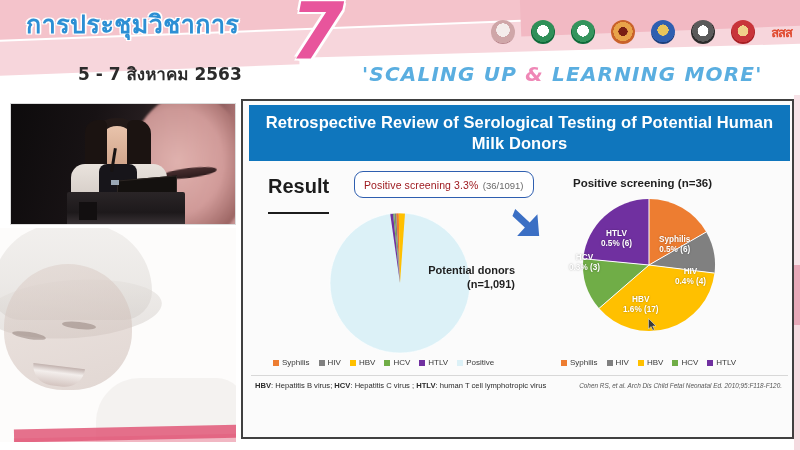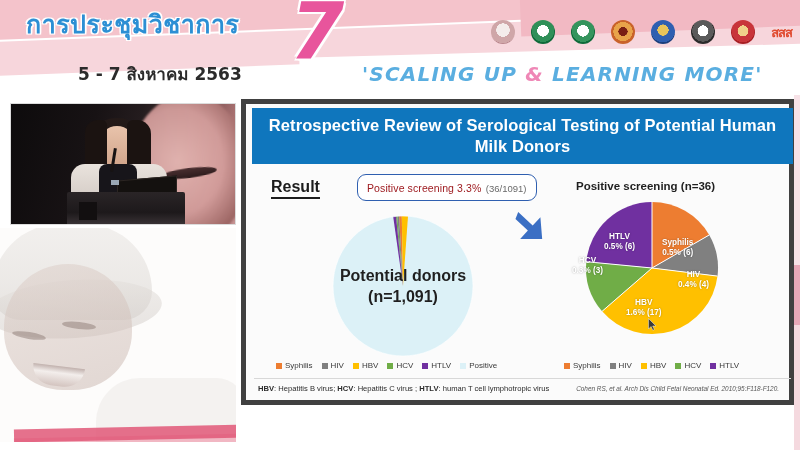--- a/index.html
+++ b/index.html
@@ -177,52 +177,52 @@
     position: absolute; left: 14px; bottom: 2px; width: 230px; height: 13px;
     background: #e05878; opacity: .85; transform: rotate(-1.2deg);
   }
   .baby-pinkbar2 {
     position: absolute; left: 14px; bottom: -8px; width: 230px; height: 14px;
     background: #f0a8b8; opacity: .8; transform: rotate(-1.2deg);
   }
 
   
   .slide {
-    position: absolute; left: 241px; top: 99px; width: 553px; height: 306px;
-    background: #fbfbfb; border: 5px solid #404040;
+    position: absolute; left: 241px; top: 99px; width: 553px; height: 340px;
+    background: #fbfbfb; border: 2px solid #404040;
   }
   .slide-title {
     position: absolute; left: 6px; top: 4px; width: 541px; height: 56px;
     background: #0f76bd;
     color: #ffffff; font-weight: bold; font-size: 16.5px; line-height: 1.28;
     text-align: center; padding-top: 7px; letter-spacing: .1px;
   }
   .result-label {
     position: absolute; left: 25px; top: 74px;
-    font-size: 16px; font-weight: bold; color: #1c1c1c;
-    border-bottom: 2px solid #1c1c1c; padding-bottom: 1px;
+    font-size: 20px; font-weight: bold; color: #1c1c1c;
+    border-bottom: 2px solid #1c1c1c; padding-bottom: 14px;
   }
   .callout {
     position: absolute; left: 111px; top: 70px;
     border: 1.6px solid #2f5fb0; border-radius: 9px;
     background: #ffffff; padding: 3px 9px 4px 9px; white-space: nowrap;
   }
   .callout .pct { font-size: 10.5px; font-weight: normal; color: #9e1b20; letter-spacing: .1px; }
   .callout .frac { font-size: 9.5px; color: #6a6a6a; }
 
   .big-arrow {
     position: absolute; left: 261px; top: 96px; width: 54px; height: 54px;
     color: #3b6fc4;
   }
 
   
   .pie-left-wrap { position: absolute; left: 42px; top: 104px; width: 230px; height: 150px; }
   .pie-left-center {
-    position: absolute; left: 0; top: 58px; width: 230px; text-align: center;
-    font-size: 16px; font-weight: bold; color: #1f1f1f; line-height: 1.3;
+    position: absolute; left: 0; top: 58px; width: 230px; text-align: right;
+    font-size: 11px; font-weight: bold; color: #1f1f1f; line-height: 1.3;
   }
   .pie-left-center .sub { font-weight: bold; }
 
   .pie-right-title {
     position: absolute; left: 330px; top: 76px;
     font-size: 11.5px; font-weight: bold; color: #1f1f1f;
   }
   .pie-right-wrap { position: absolute; left: 320px; top: 92px; width: 190px; height: 158px; }
 
   .pie-label {

